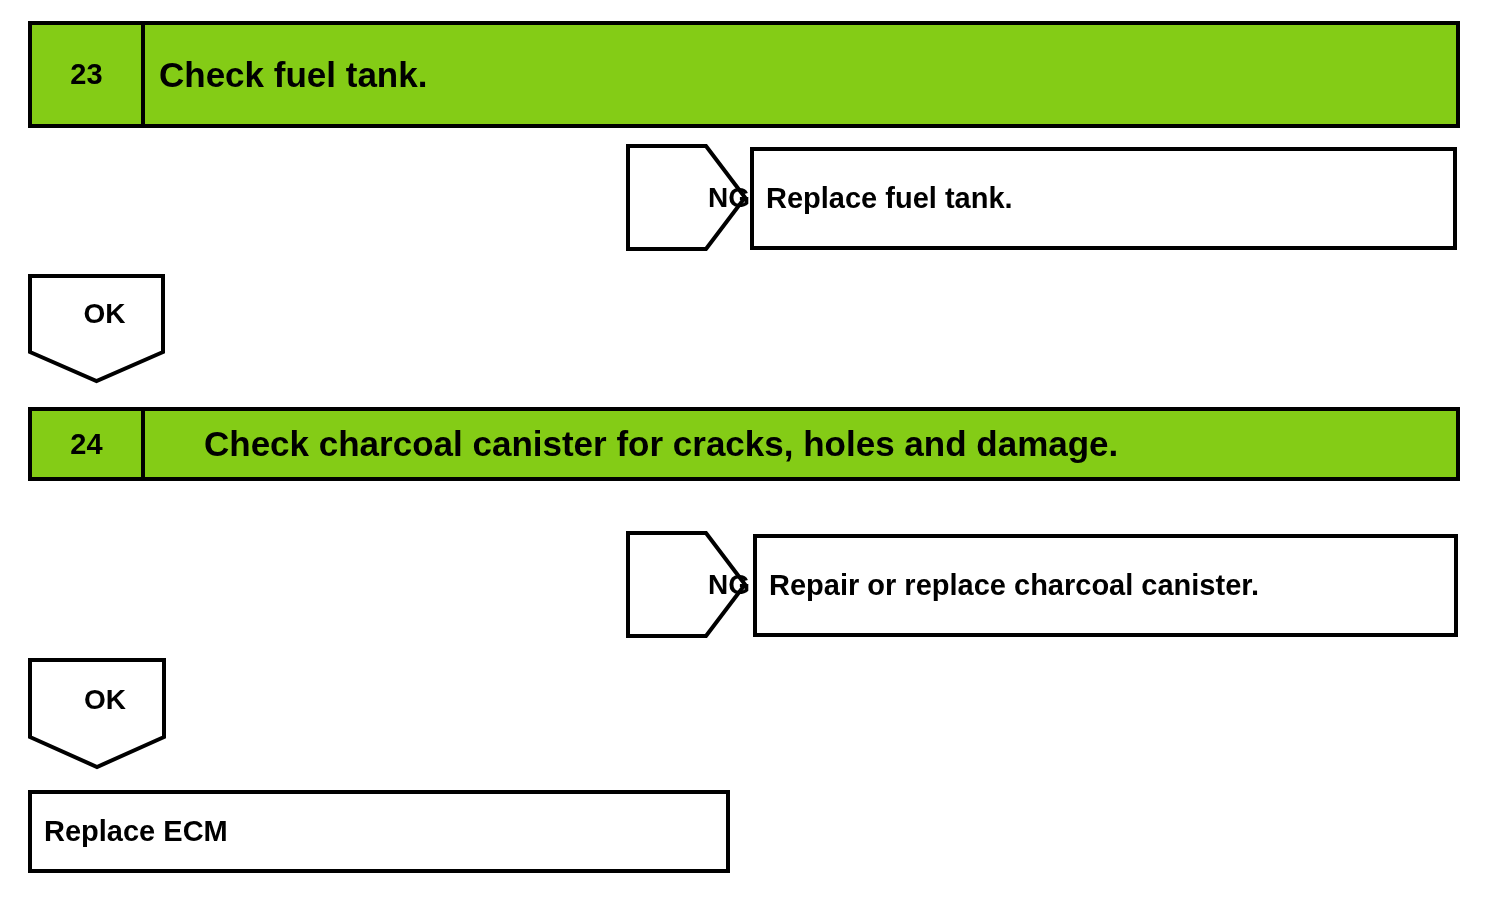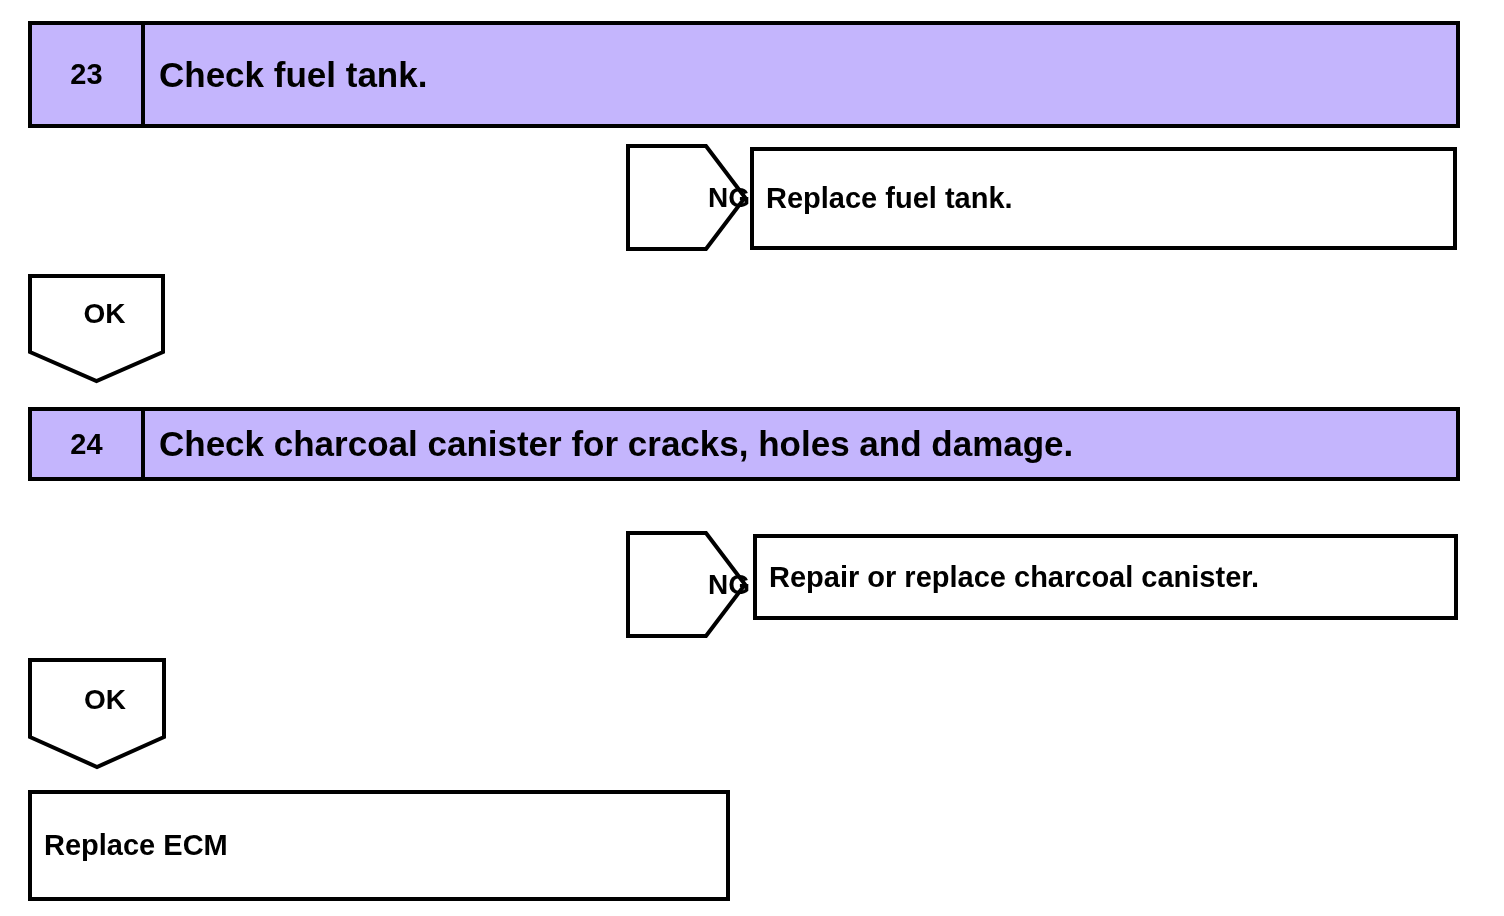--- a/index.html
+++ b/index.html
@@ -25,21 +25,21 @@
 
   
   .node {
     position: absolute;
     box-sizing: border-box;
   }
 
   
   .step-box {
     border: 4px solid #000;
-    background: #c4b5fd;
+    background: #84cc16;
     display: flex;
     align-items: stretch;
   }
   .step-num {
     width: 109px;
     flex: 0 0 109px;
     border-right: 4px solid #000;
     display: flex;
     align-items: center;
     justify-content: center;
@@ -119,40 +119,40 @@
     <span>Replace fuel tank.</span>
   </div>
 
   <div class="ok-arrow" style="left:28px; top:274px; width:137px; height:110px;">
     <svg width="137" height="110" viewBox="0 0 137 110">
       <path d="M 2 2 L 135 2 L 135 78 L 68.5 107 L 2 78 Z" fill="#ffffff" stroke="#000000" stroke-width="4" stroke-linejoin="miter"></path>
     </svg>
     <div class="ok-label" style="top:24px;">OK</div>
   </div>
 
-  <div class="node step-box" style="left:28px; top:407px; width:1432px; height:74px;">
+  <div class="node step-box" style="left:28px; top:407px; width:1432px; height:74px;gap:45px;">
     <div class="step-num">24</div>
     <div class="step-text">Check charcoal canister for cracks, holes and damage.</div>
   </div>
 
   <div class="ng-arrow" style="left:626px; top:531px; width:122px; height:107px;">
     <svg width="122" height="107" viewBox="0 0 122 107">
       <path d="M 2 2 L 80 2 L 119 53.5 L 80 105 L 2 105 Z" fill="#ffffff" stroke="#000000" stroke-width="4" stroke-linejoin="miter"></path>
     </svg>
     <div class="ng-label" style="top:38px;">NG</div>
   </div>
 
-  <div class="node action-box" style="left:753px; top:534px; width:705px; height:86px;">
+  <div class="node action-box" style="left:753px; top:534px; width:705px; height:103px;">
     <span>Repair or replace charcoal canister.</span>
   </div>
 
   <div class="ok-arrow" style="left:28px; top:658px; width:138px; height:112px;">
     <svg width="138" height="112" viewBox="0 0 138 112">
       <path d="M 2 2 L 136 2 L 136 79 L 69 109 L 2 79 Z" fill="#ffffff" stroke="#000000" stroke-width="4" stroke-linejoin="miter"></path>
     </svg>
     <div class="ok-label" style="top:26px;">OK</div>
   </div>
 
-  <div class="node action-box" style="left:28px; top:790px; width:702px; height:111px; align-items:center;">
+  <div class="node action-box" style="left:28px; top:790px; width:702px; height:83px; align-items:center;">
     <span>Replace ECM</span>
   </div>
 
 </div>
 
 </body></html>

